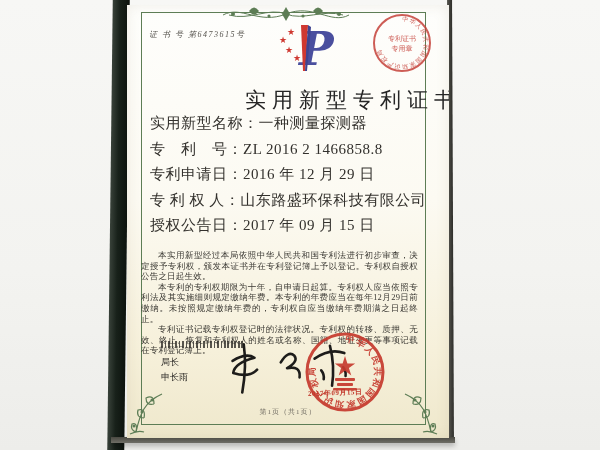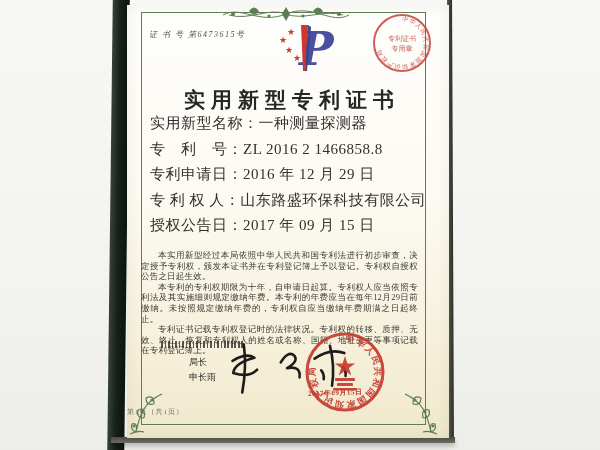--- a/index.html
+++ b/index.html
@@ -36,44 +36,44 @@
     position:absolute;left:14px;top:7px;right:23px;bottom:13px;
     border:1.5px solid #5d7d55;
   }
   .cert-no{
     position:absolute;left:22px;top:24px;
     font-size:8px;color:#55524c;letter-spacing:1.5px;font-style:italic;
   }
   .logo{position:absolute;left:150px;top:14px;width:62px;height:62px;}
   .corner-stamp{position:absolute;left:243px;top:6px;width:64px;height:64px;opacity:.85;}
   .cert-title{
-    position:absolute;left:4px;top:81px;width:100%;text-align:center;
-    font-size:21px;font-weight:bold;color:#262626;letter-spacing:6px;
+    position:absolute;left:12px;top:81px;width:100%;text-align:right;
+    font-size:21px;font-weight:normal;color:#262626;letter-spacing:6px;
   }
   .fields{position:absolute;left:23px;top:112px;width:280px;}
   .field-line{font-size:15px;color:#33312d;margin:0 0 13.5px 0;line-height:12px;letter-spacing:.5px;}
   .paragraphs{position:absolute;left:14px;top:245px;width:277px;}
   .paragraphs p{
     margin:0;font-size:8.5px;line-height:10.6px;color:#3a3833;
     text-align:justify;text-indent:2em;letter-spacing:.2px;
   }
   .barcode{
     position:absolute;left:34px;top:336px;width:84px;height:7px;
     background:repeating-linear-gradient(90deg,#2f2d28 0 1.5px,transparent 1.5px 3.5px);
     opacity:.8;
   }
-  .director{position:absolute;left:34px;top:350px;font-size:9px;color:#2c2a26;line-height:15px;margin-left:28px;}
+  .director{position:absolute;left:34px;top:350px;font-size:9px;color:#2c2a26;line-height:15px;}
   .signature{position:absolute;left:92px;top:333px;width:140px;height:58px;transform:rotate(-3deg);}
   .seal{position:absolute;left:176px;top:325px;width:84px;height:84px;opacity:.92;}
   .seal-date{
     position:absolute;left:181px;top:383px;font-size:7px;color:#c2392c;
     transform:rotate(-2deg);letter-spacing:.5px;font-weight:bold;
   }
   .page-footer{
-    position:absolute;left:0;top:402px;width:100%;
+    position:absolute;left:0;top:402px;width:100%;text-align:center;
     font-size:7px;color:#6e6a60;letter-spacing:1px;
   }
   .ornament-top{position:absolute;left:92px;top:-4px;width:134px;height:26px;}
   .flourish{position:absolute;width:36px;height:44px;}
   .flourish.bl{left:1px;bottom:2px;}
   .flourish.br{right:10px;bottom:2px;transform:scaleX(-1);}
 </style>
 </head>
 <body>
 

